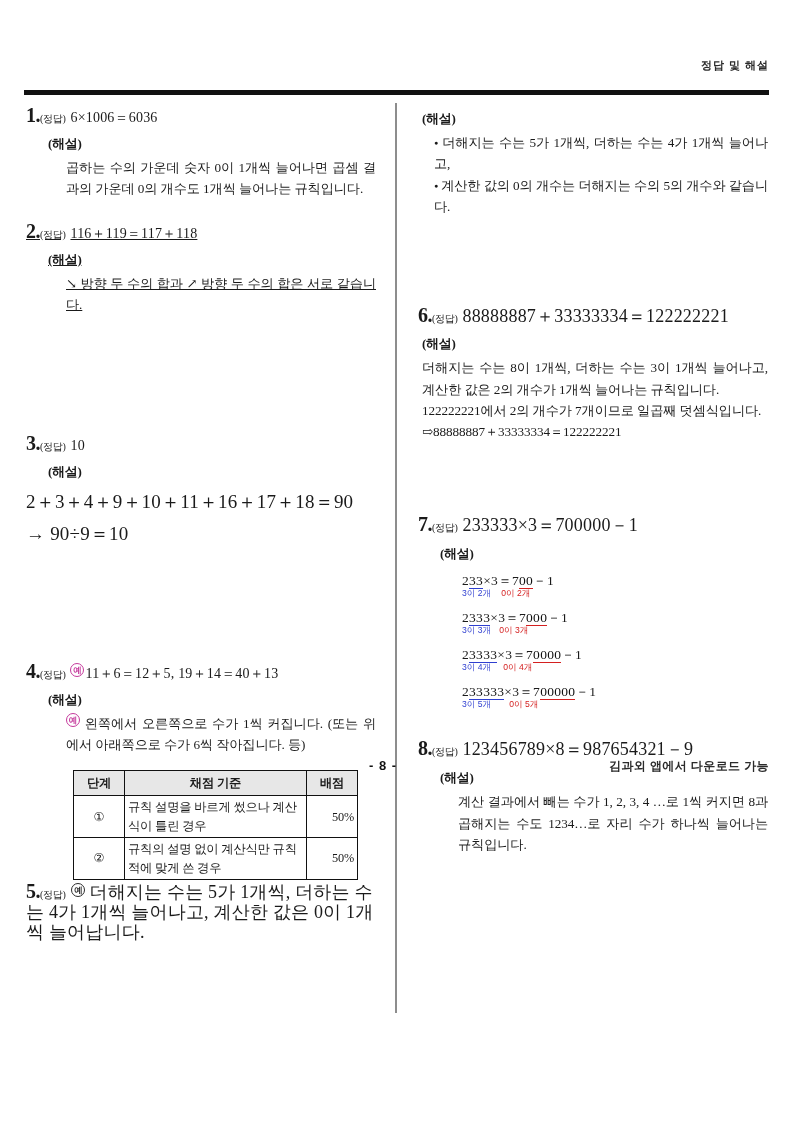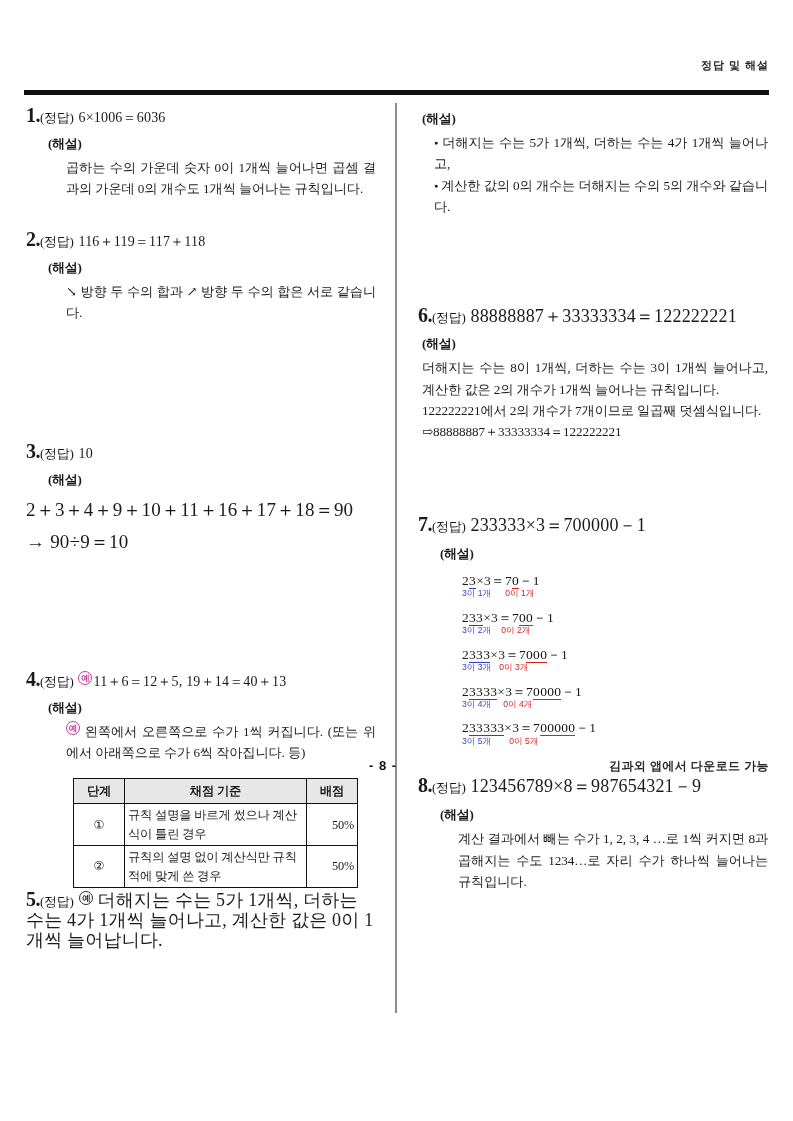--- a/index.html
+++ b/index.html
@@ -82,21 +82,21 @@
   .prob { position: absolute; left: 0; width: 352px; }
 
   .qline { white-space: nowrap; line-height: 1.1; }
   .qnum {
     font-family: "Liberation Serif", serif;
     font-size: 20px;
     font-weight: bold;
     letter-spacing: -0.5px;
   }
   .qtag {
-    font-size: 13px;
+    font-size: 10px;
     letter-spacing: -0.3px;
   }
   .qans {
     font-size: 14px;
     letter-spacing: 0.2px;
     padding-left: 5px;
   }
   .qans.small { font-size: 18px; }
 
   .htag {
@@ -237,21 +237,21 @@
   <div class="col col-left">
 
     <div class="prob" style="top:0;position:relative;">
       <div class="qline">
         <span class="qnum">1.</span><span class="qtag">(정답)</span><span class="qans">6×1006＝6036</span>
       </div>
       <div class="htag">(해설)</div>
       <div class="body-text indent">곱하는 수의 가운데 숫자 0이 1개씩 늘어나면 곱셈 결과의 가운데 0의 개수도 1개씩 늘어나는 규칙입니다.</div>
     </div>
 
-    <div class="prob" style="position:relative;margin-top:28px;">
+    <div class="prob" style="position:relative;margin-top:20px;text-decoration:underline;">
       <div class="qline">
         <span class="qnum">2.</span><span class="qtag">(정답)</span><span class="qans">116＋119＝117＋118</span>
       </div>
       <div class="htag">(해설)</div>
       <div class="body-text indent">↘ 방향 두 수의 합과 ↗ 방향 두 수의 합은 서로 같습니다.</div>
     </div>
 
     <div class="prob" style="position:relative;margin-top:116px;">
       <div class="qline">
         <span class="qnum">3.</span><span class="qtag">(정답)</span><span class="qans">10</span>
@@ -318,24 +318,20 @@
     </div>
 
     <div class="prob" style="position:relative;margin-top:70px;">
       <div class="qline">
         <span class="qnum">7.</span><span class="qtag">(정답)</span><span class="qans small">233333×3＝700000－1</span>
       </div>
       <div class="htag">(해설)</div>
 
       <div class="eq-group">
 
-        <div class="eq-row">
-          <div class="eq-main"><span>2</span><span class="u-blue">3</span><span>×3＝7</span><span class="u-red">0</span><span>－1</span></div>
-          <div class="eq-labels"><span class="lbl-blue">3이 1개</span><span class="lbl-gap" style="width:14px;">&nbsp;</span><span class="lbl-red">0이 1개</span></div>
-        </div>
 
         <div class="eq-row">
           <div class="eq-main"><span>2</span><span class="u-blue">33</span><span>×3＝7</span><span class="u-red">00</span><span>－1</span></div>
           <div class="eq-labels"><span class="lbl-blue">3이 2개</span><span class="lbl-gap" style="width:10px;">&nbsp;</span><span class="lbl-red">0이 2개</span></div>
         </div>
 
         <div class="eq-row">
           <div class="eq-main"><span>2</span><span class="u-blue">333</span><span>×3＝7</span><span class="u-red">000</span><span>－1</span></div>
           <div class="eq-labels"><span class="lbl-blue">3이 3개</span><span class="lbl-gap" style="width:8px;">&nbsp;</span><span class="lbl-red">0이 3개</span></div>
         </div>

